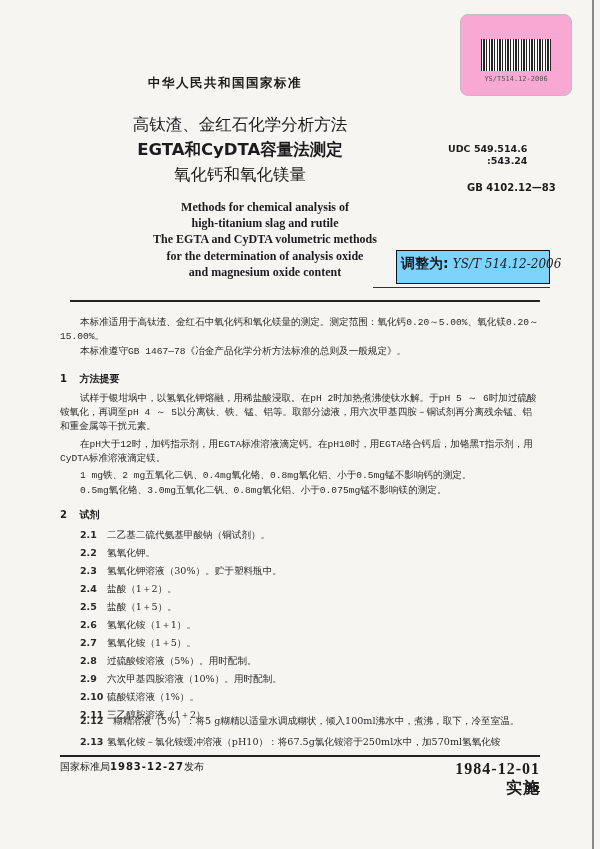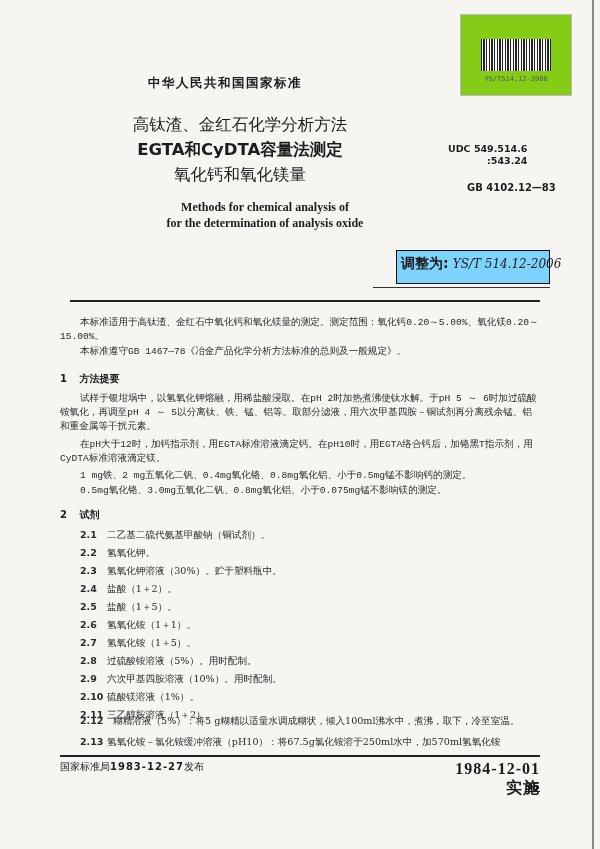--- a/index.html
+++ b/index.html
@@ -8,21 +8,21 @@
     background: #f6f5f2;
     font-family: "DejaVu Serif", "Liberation Serif", serif;
     color: #1c1c1c;
   }
   .page-edge {
     position: absolute; left: 592px; top: 0; width: 2px; height: 849px;
     background: #8a8a8a;
   }
   .barcode-box {
     position: absolute; left: 460px; top: 14px; width: 110px; height: 80px;
-    border: 1px solid #bdbdbd; border-radius: 0; background: #84cc16;
+    border: 1px solid #bdbdbd; border-radius: 8px; background: #f9a8d4;
   }
   .barcode {
     position: absolute; left: 20px; top: 24px; width: 70px; height: 32px;
     background: repeating-linear-gradient(90deg,#222 0 1px,#fafafa 1px 2px,#222 2px 4px,#fafafa 4px 5px,#222 5px 6px,#fafafa 6px 8px);
   }
   .barcode-text {
     position: absolute; left: 0; top: 60px; width: 100%; text-align: center;
     font-family: "DejaVu Sans Mono", monospace; font-size: 7px; color: #555;
   }
   .national-std {
@@ -118,21 +118,24 @@
 <div class="cn-title l3">氧化钙和氧化镁量</div>
 
 <div class="udc">
   <div>UDC 549.514.6</div>
   <div class="sub">:543.24</div>
 </div>
 <div class="gb-code">GB 4102.12—83</div>
 
 <div class="en-title">
   <div>Methods for chemical analysis of</div>
+  <div>high-titanium slag and rutile</div>
+  <div>The EGTA and CyDTA volumetric methods</div>
   <div>for the determination of analysis oxide</div>
+  <div>and magnesium oxide content</div>
 </div>
 
 <div class="stamp">
   <span class="stamp-label">调整为:</span>
   <span class="stamp-value">YS/T 514.12-2006</span>
 </div>
 <div class="stamp-underline"></div>
 <div class="title-rule"></div>
 
 <div class="body-text indent" style="top:316px;">本标准适用于高钛渣、金红石中氧化钙和氧化镁量的测定。测定范围：氧化钙0.20～5.00%、氧化镁0.20～15.00%。</div>

